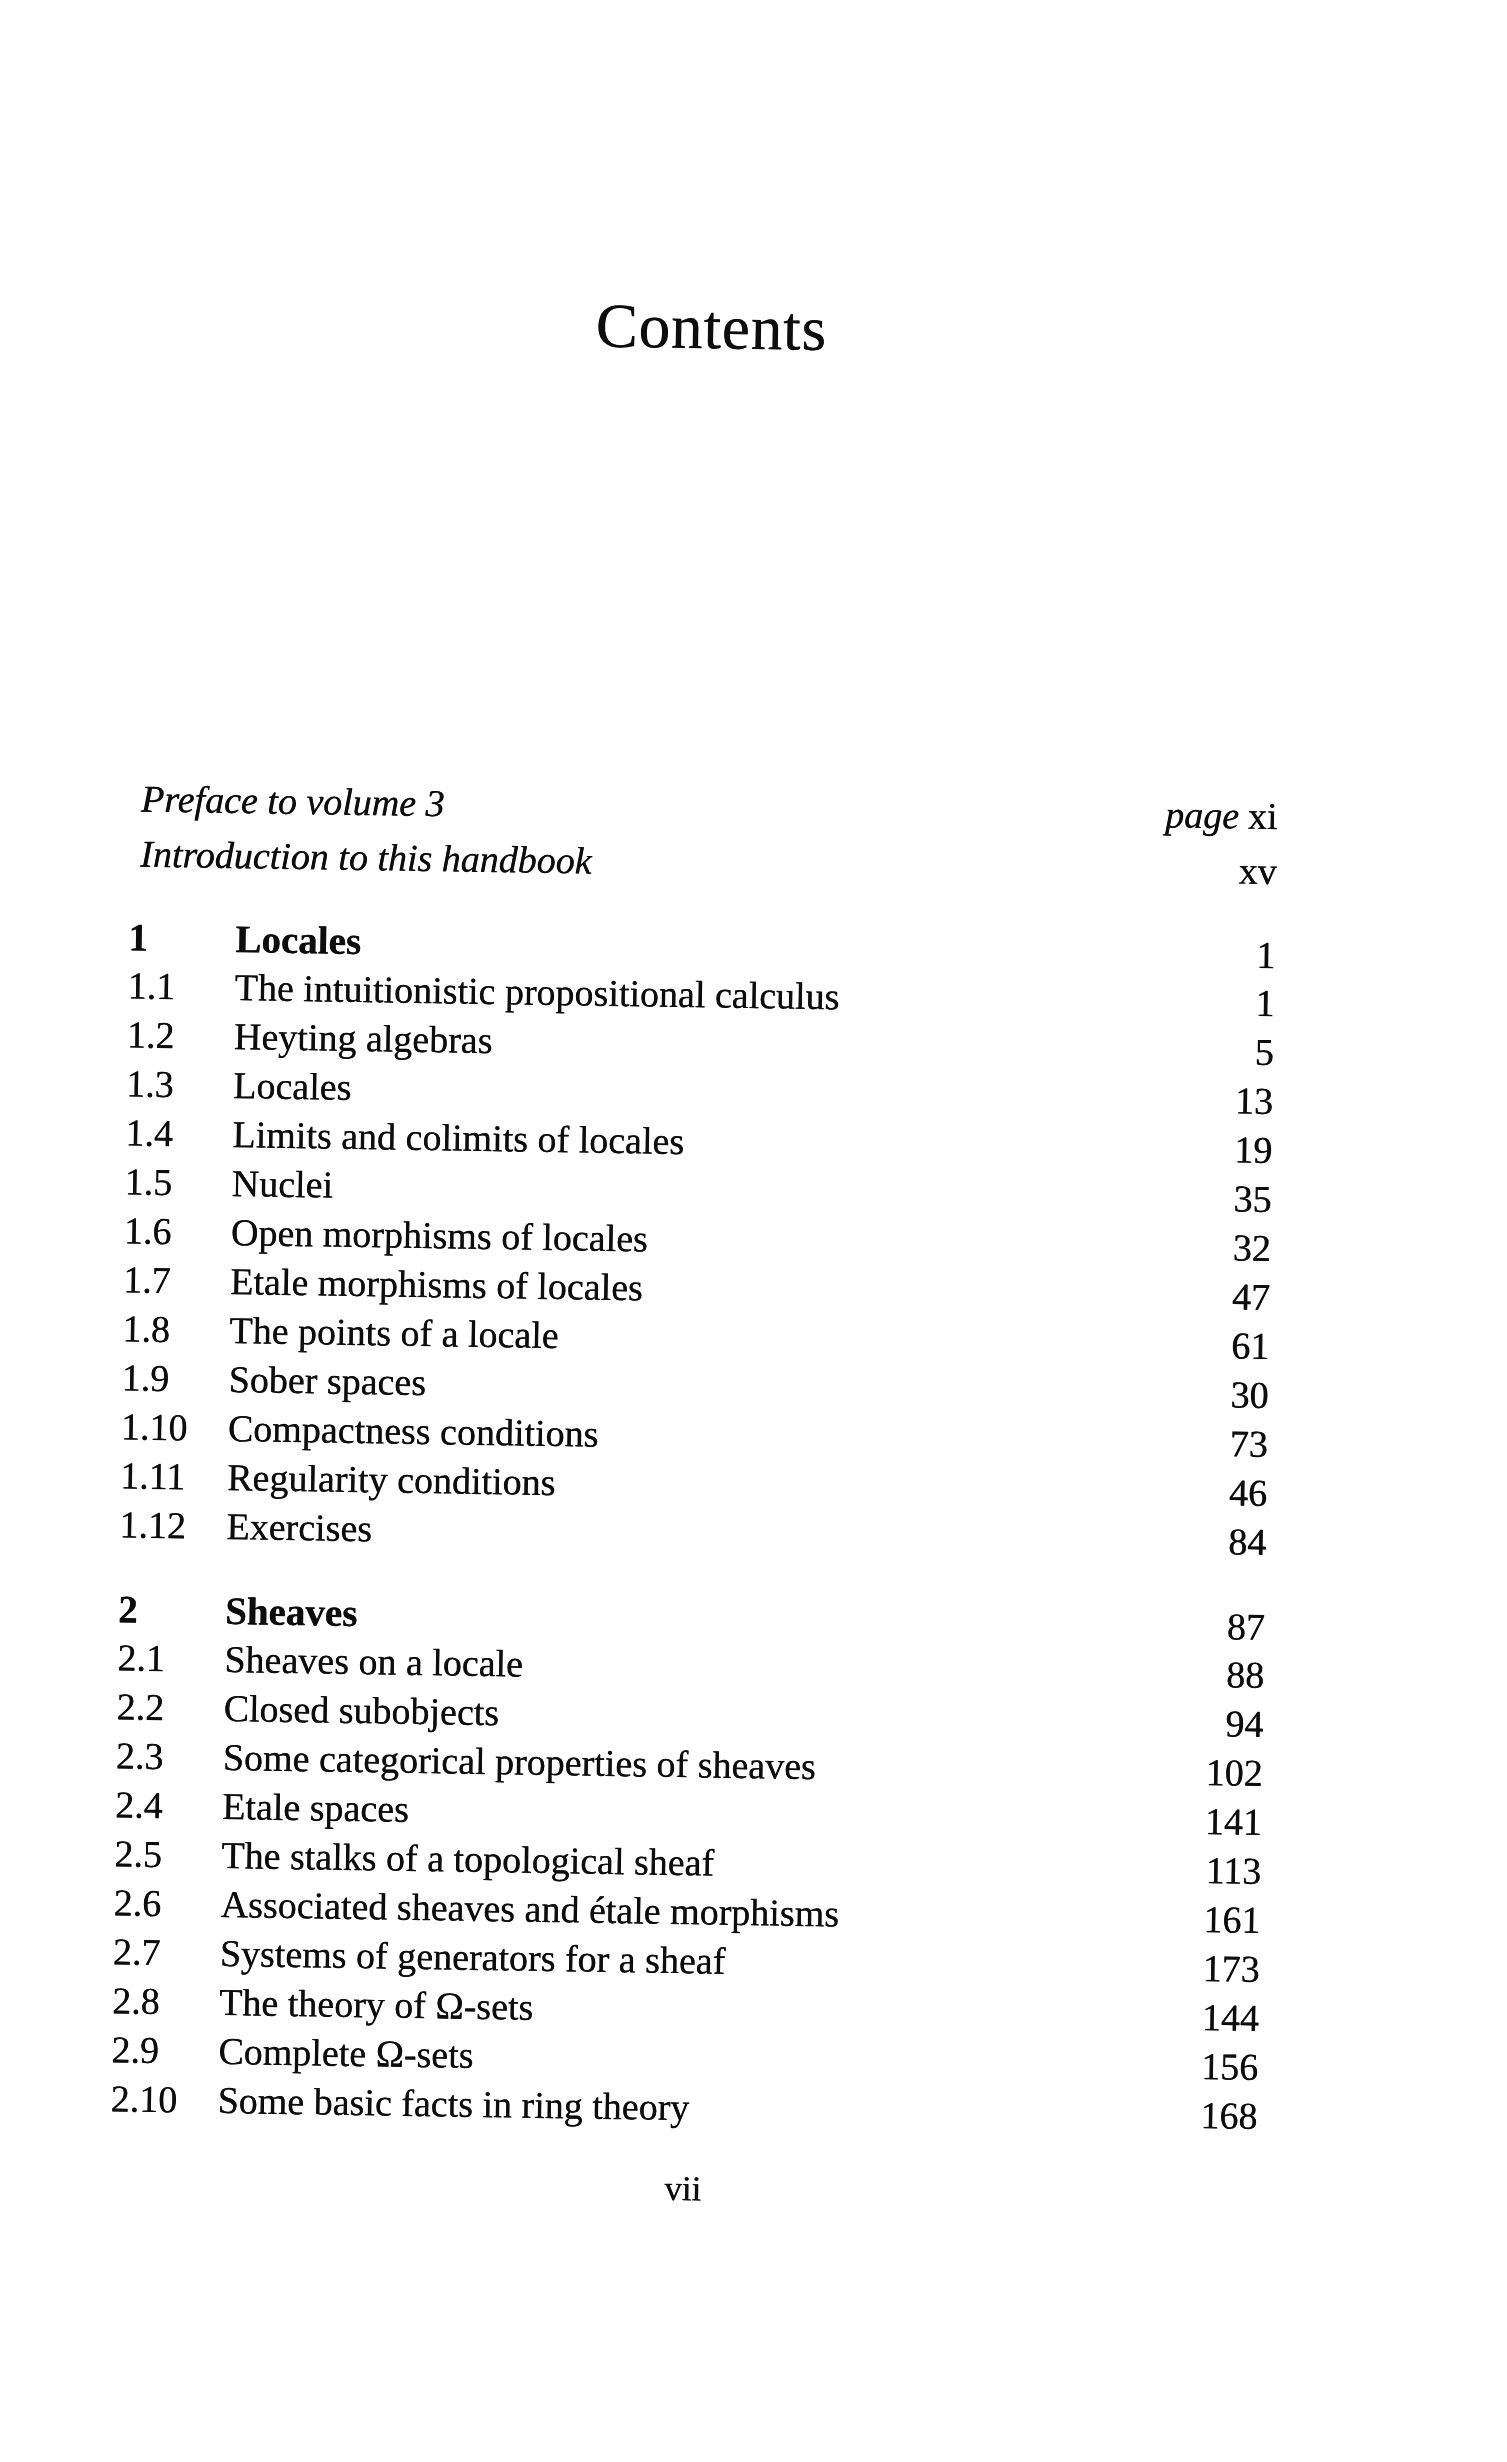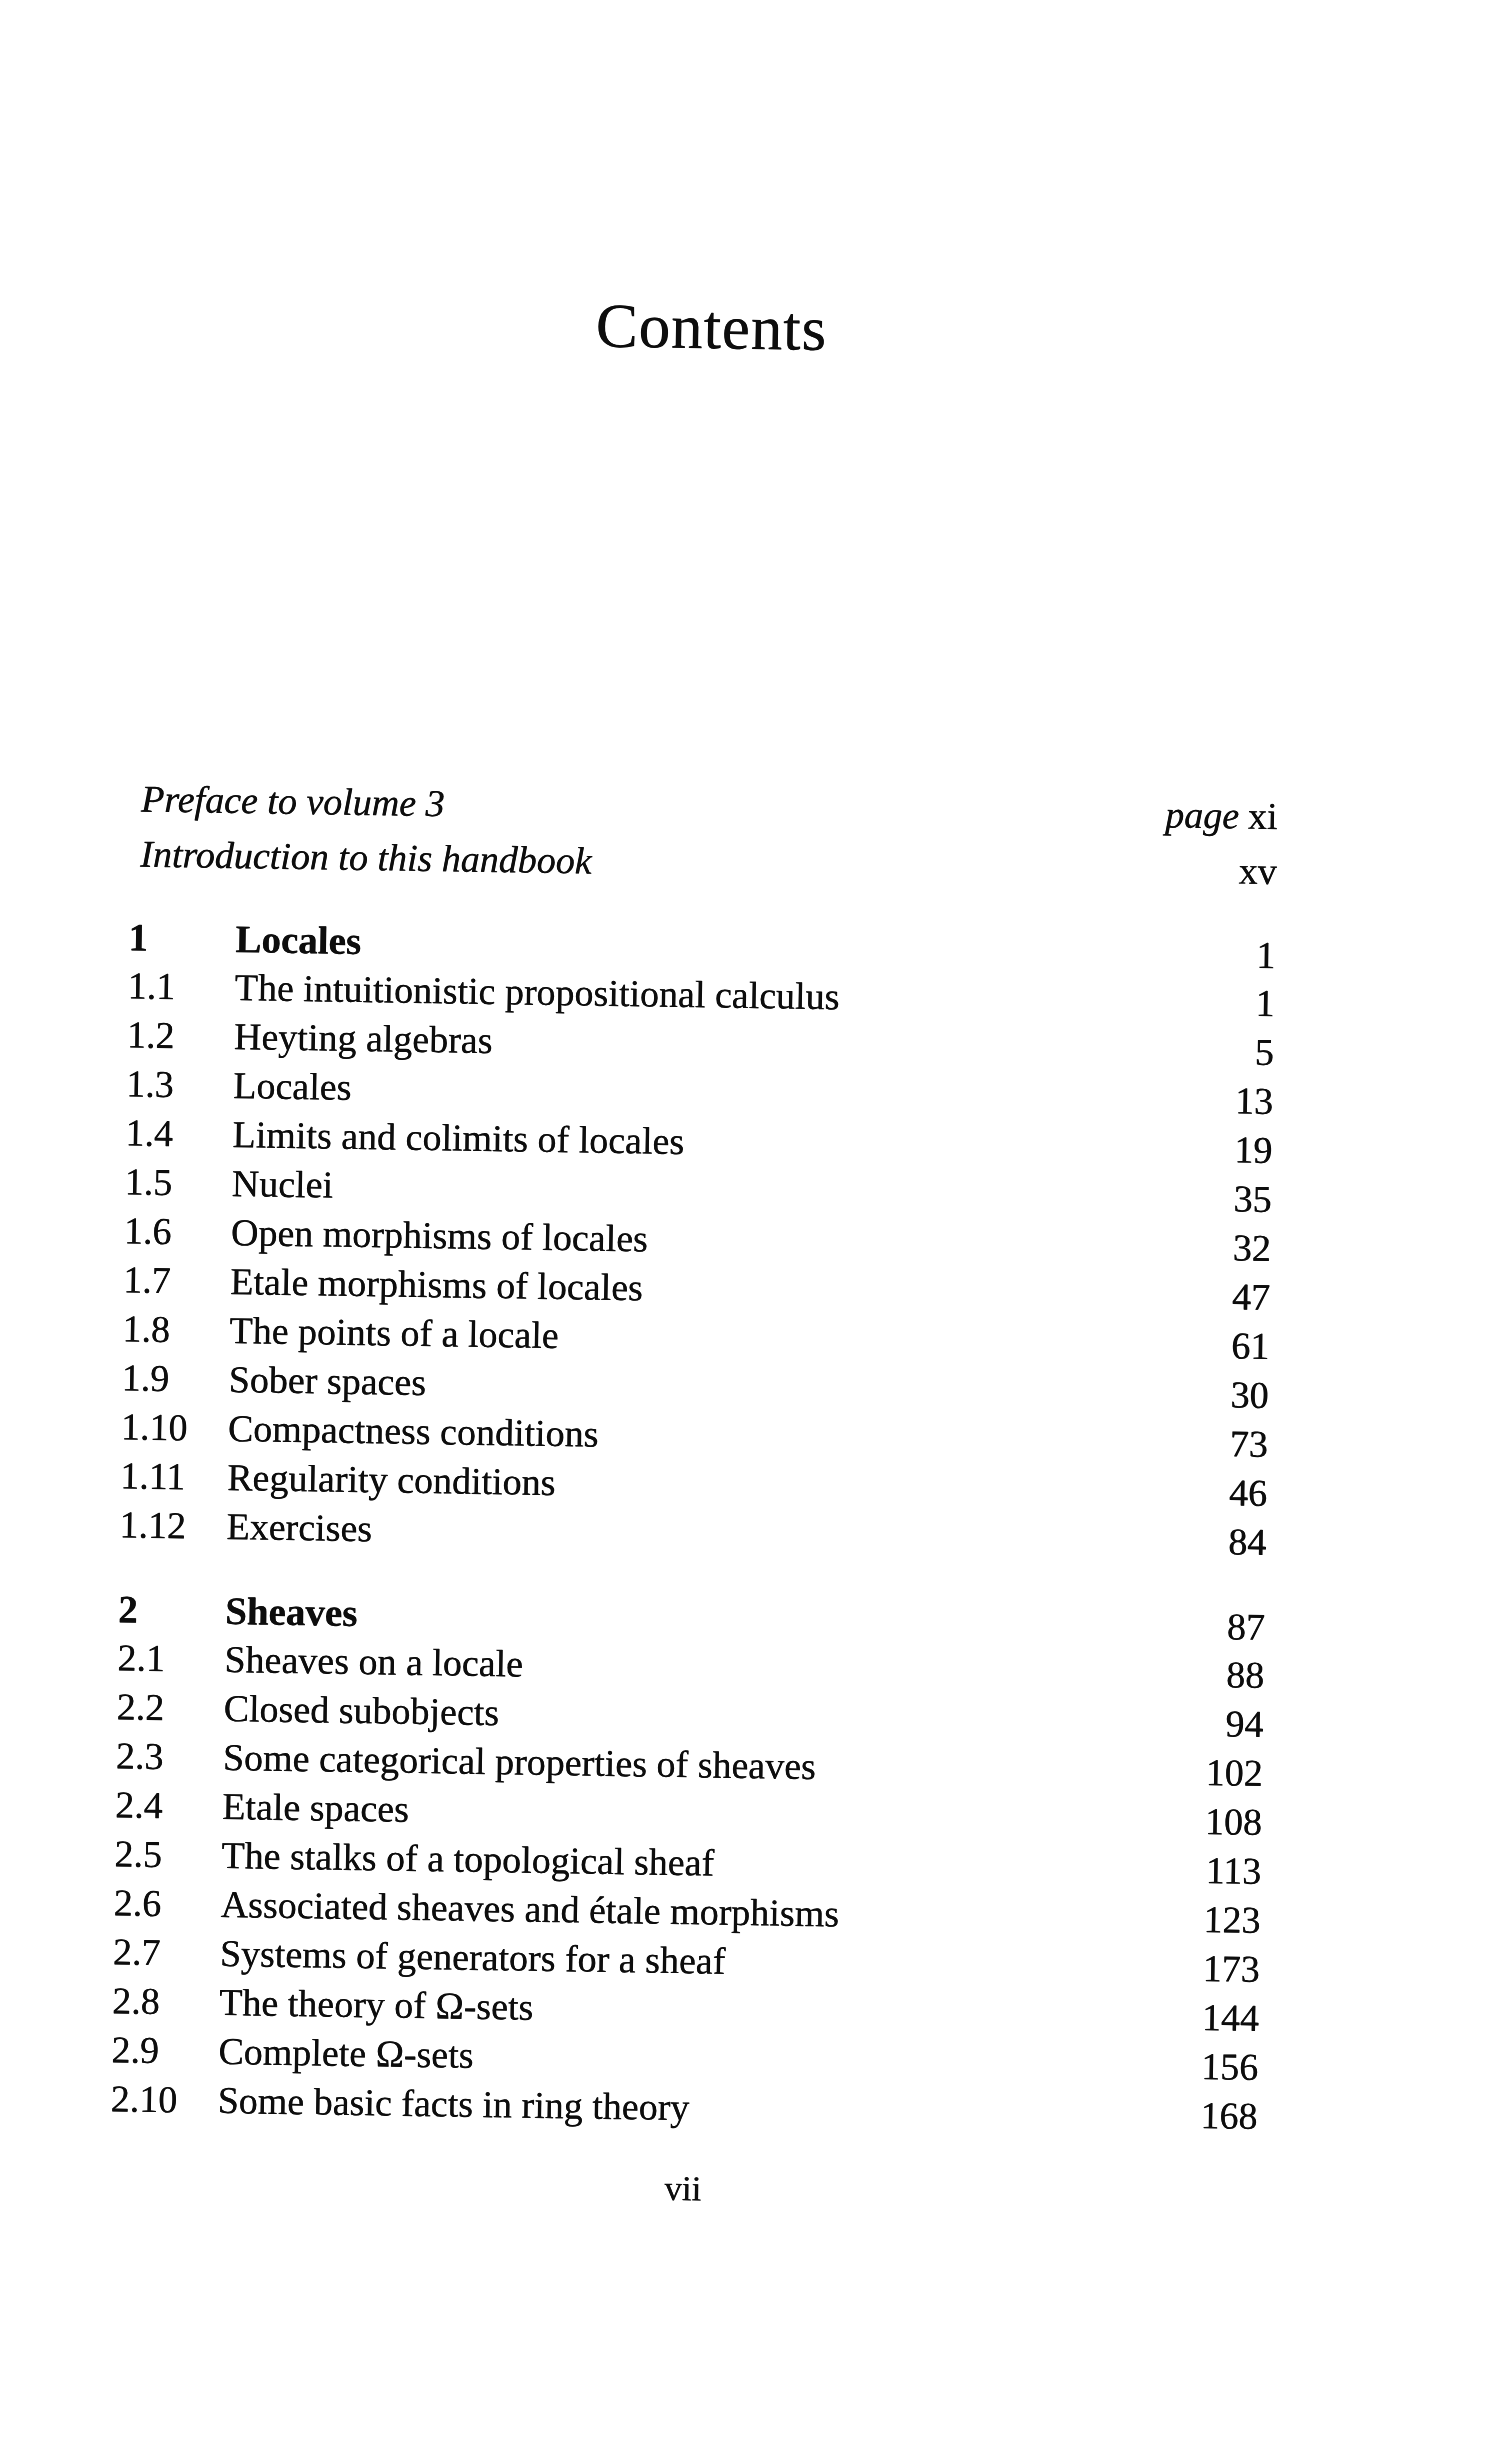--- a/index.html
+++ b/index.html
@@ -144,31 +144,31 @@
       <span class="pg">94</span>
     </div>
     <div class="row sec-row">
       <span class="num">2.3</span>
       <span class="ttl">Some categorical properties of sheaves</span>
       <span class="pg">102</span>
     </div>
     <div class="row sec-row">
       <span class="num">2.4</span>
       <span class="ttl">Etale spaces</span>
-      <span class="pg">108</span>
+      <span class="pg">141</span>
     </div>
     <div class="row sec-row">
       <span class="num">2.5</span>
       <span class="ttl">The stalks of a topological sheaf</span>
       <span class="pg">113</span>
     </div>
     <div class="row sec-row">
       <span class="num">2.6</span>
       <span class="ttl">Associated sheaves and étale morphisms</span>
-      <span class="pg">123</span>
+      <span class="pg">161</span>
     </div>
     <div class="row sec-row">
       <span class="num">2.7</span>
       <span class="ttl">Systems of generators for a sheaf</span>
       <span class="pg">173</span>
     </div>
     <div class="row sec-row">
       <span class="num">2.8</span>
       <span class="ttl">The theory of Ω-sets</span>
       <span class="pg">144</span>

